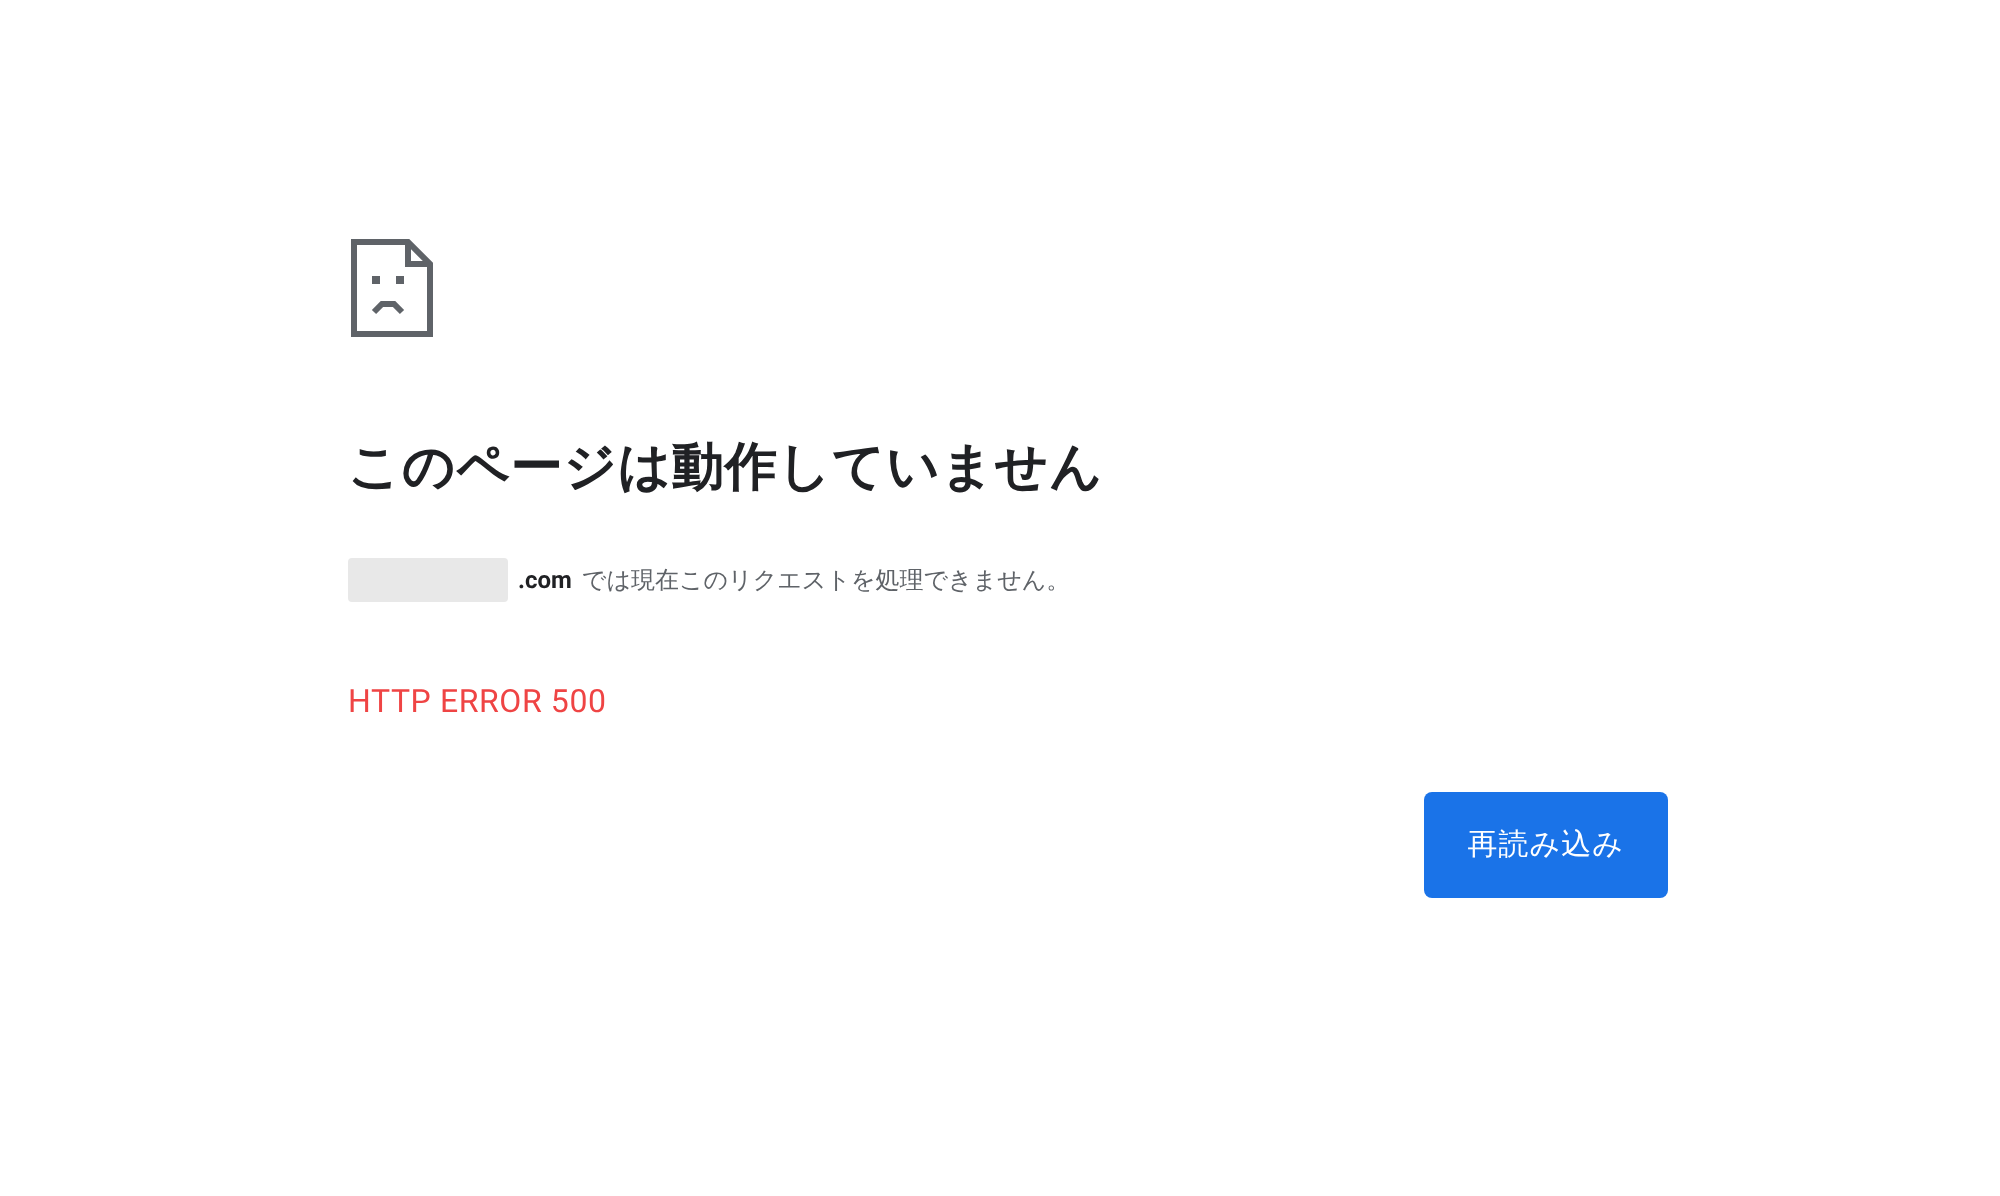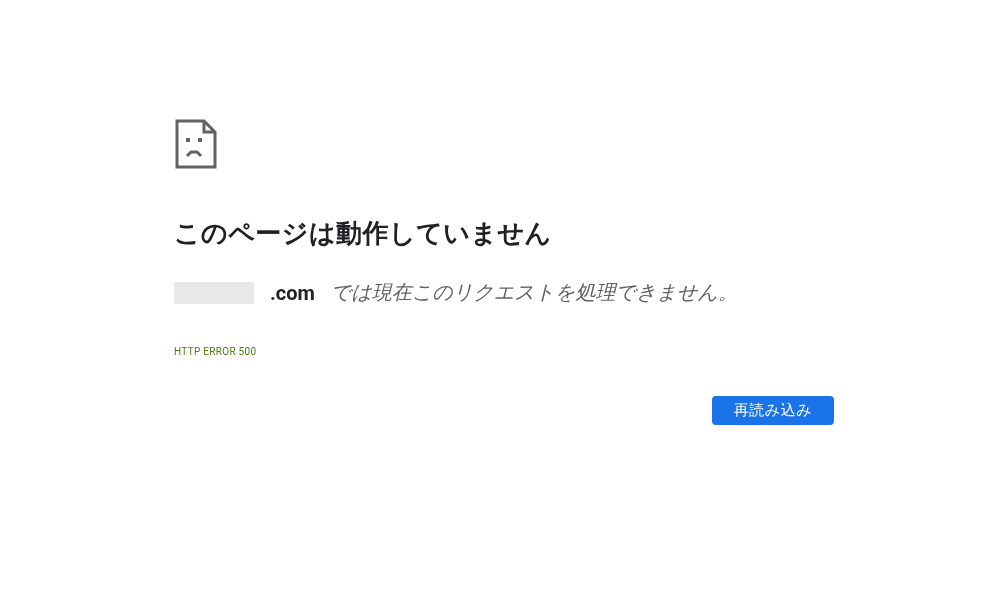--- a/index.html
+++ b/index.html
@@ -28,58 +28,57 @@
       height: 52px;
     }
     .heading {
       font-size: 26px;
       font-weight: 700;
       color: #202124;
       margin-bottom: 28px;
       letter-spacing: 0.5px;
     }
     .message-line {
-      font-size: 20px;
+      font-size: 12px;
       color: #5f6368;
       margin-bottom: 18px;
       display: flex;
       align-items: center;
-      gap: 16px;
+      gap: 5px;
     }
     .redacted {
       display: inline-block;
       background: #e8e8e8;
       width: 80px;
       height: 22px;
       border-radius: 2px;
       vertical-align: middle;
     }
     .domain-suffix {
       font-weight: 700;
       color: #202124;
     }
     .message-rest {
       color: #5f6368;
       font-weight: 400;
-      font-style: italic;
     }
     .error-code {
-      font-size: 10px;
-      color: #4d7c0f;
+      font-size: 16px;
+      color: #ef4444;
       letter-spacing: 0.3px;
       margin-top: 40px;
     }
     .reload-button {
       position: absolute;
       right: 0;
       top: 278px;
       background: #1a73e8;
       color: #ffffff;
       border: none;
-      padding: 5px 22px;
+      padding: 17px 22px;
       font-size: 15px;
       border-radius: 4px;
       cursor: pointer;
       font-family: Liberation Sans, sans-serif;
       letter-spacing: 0.5px;
       margin-left: 39px;
     }
   </style>
 </head>
 <body>

